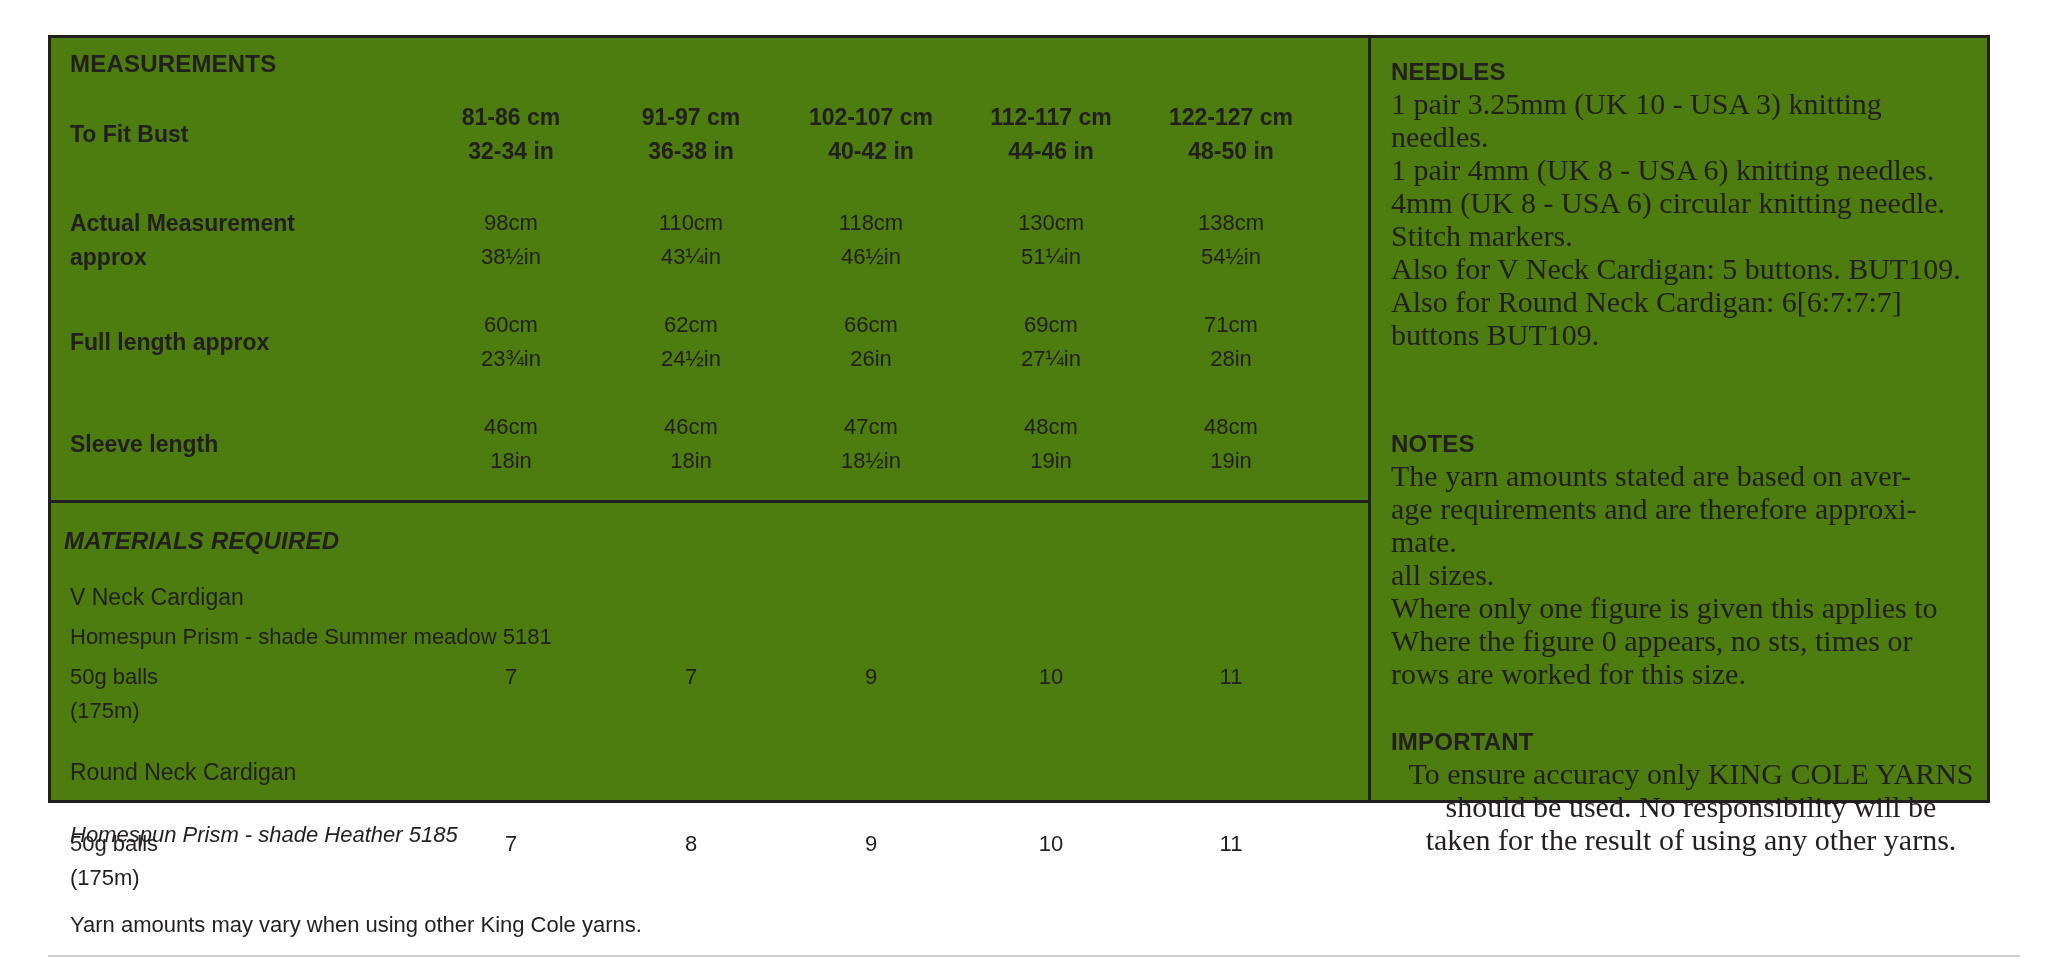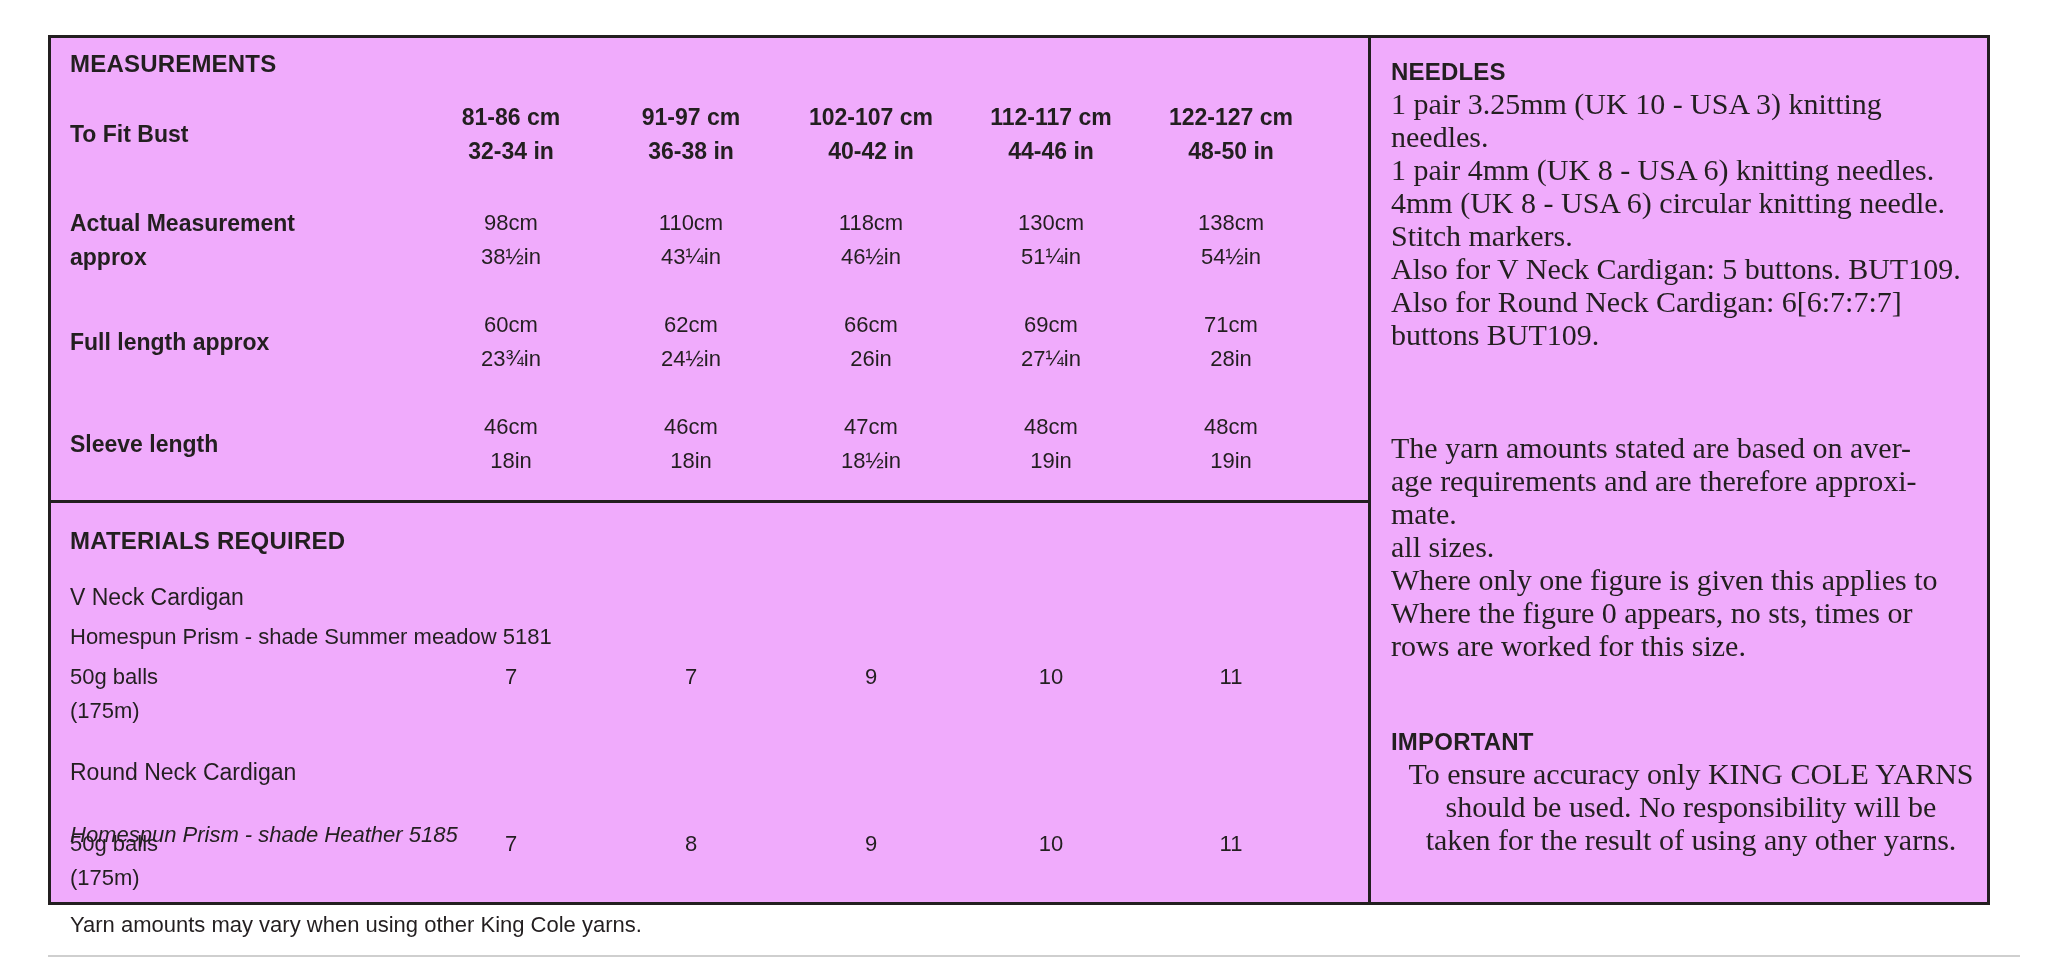--- a/index.html
+++ b/index.html
@@ -10,24 +10,24 @@
     background: #ffffff;
     font-family: "Liberation Sans", sans-serif;
     color: #231f20;
     -webkit-font-smoothing: antialiased;
   }
   .doc {
     position: absolute;
     left: 48px;
     top: 35px;
     width: 1942px;
-    height: 870px;
+    height: 768px;
     border: 3px solid #231f20;
     box-sizing: border-box;
-    background: #f0abfc;
+    background: #4d7c0f;
   }
   .shadow-line {
     position: absolute;
     left: 48px;
     top: 955px;
     width: 1972px;
     height: 2px;
     background: #cfcfcf;
   }
   .vdiv {
@@ -205,21 +205,21 @@
       <div class="m-cell">
         <div>48cm</div>
         <div>19in</div>
       </div>
     </div>
   </div>
 
   <div class="hdiv"></div>
 
   <div>
-    <div class="abs section-title" style="left:19px; top:489px;">MATERIALS REQUIRED</div>
+    <div class="abs section-title" style="left:13px; top:489px;font-style:italic;">MATERIALS REQUIRED</div>
 
     <div class="abs bold-line" style="left:19px; top:542px;">V Neck Cardigan</div>
     <div class="abs plain" style="left:19px; top:582px;">Homespun Prism - shade Summer meadow 5181</div>
 
     <div class="m-row" style="top:622px;">
       <div style="padding-left:19px;">
         <div class="plain">50g balls</div>
         <div class="plain">(175m)</div>
       </div>
       <div class="qty-cell">7</div>
@@ -257,20 +257,21 @@
         <div class="tline">1 pair 4mm (UK 8 - USA 6) knitting needles.</div>
         <div class="tline">4mm (UK 8 - USA 6) circular knitting needle.</div>
         <div class="tline">Stitch markers.</div>
         <div class="tline">Also for V Neck Cardigan: 5 buttons. BUT109.</div>
         <div class="tline">Also for Round Neck Cardigan: 6[6:7:7:7]</div>
         <div class="tline">buttons BUT109.</div>
       </div>
   </div>
 
   <div class="right-block" style="top:392px;">
+    <div class="section-title">NOTES</div>
     <div style="margin-top:1px;">
         <div class="tline">The yarn amounts stated are based on aver-</div>
         <div class="tline">age requirements and are therefore approxi-</div>
         <div class="tline">mate.</div>
         <div class="tline">all sizes.</div>
         <div class="tline">Where only one figure is given this applies to</div>
         <div class="tline">Where the figure 0 appears, no sts, times or</div>
         <div class="tline">rows are worked for this size.</div>
       </div>
   </div>

